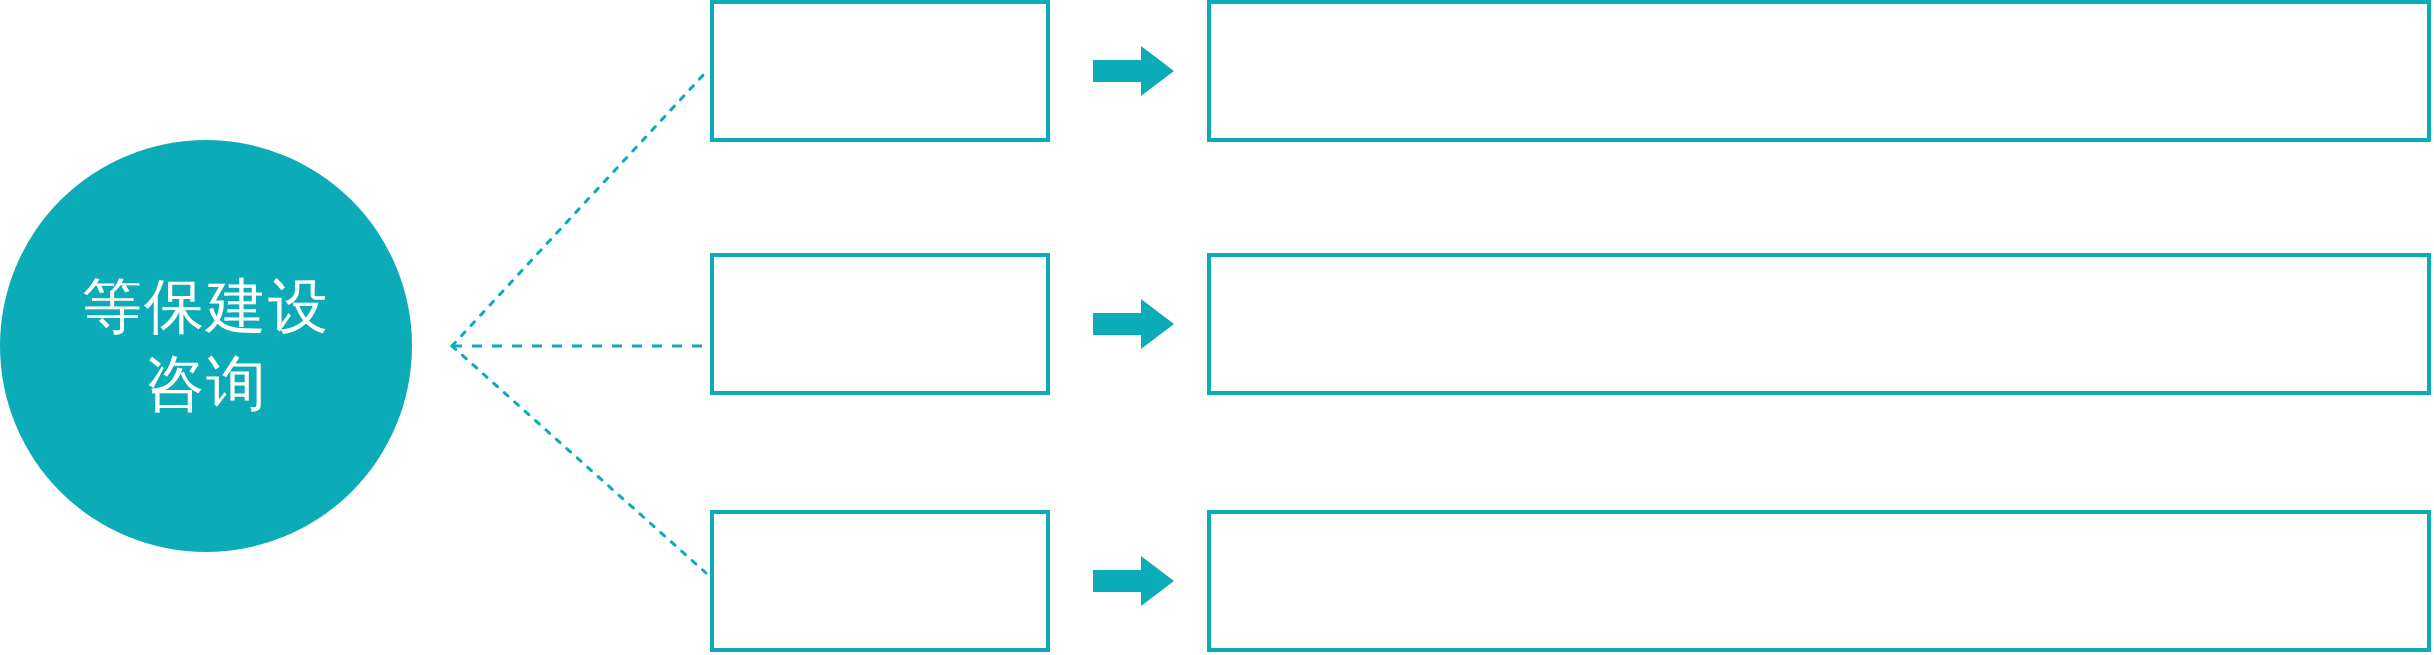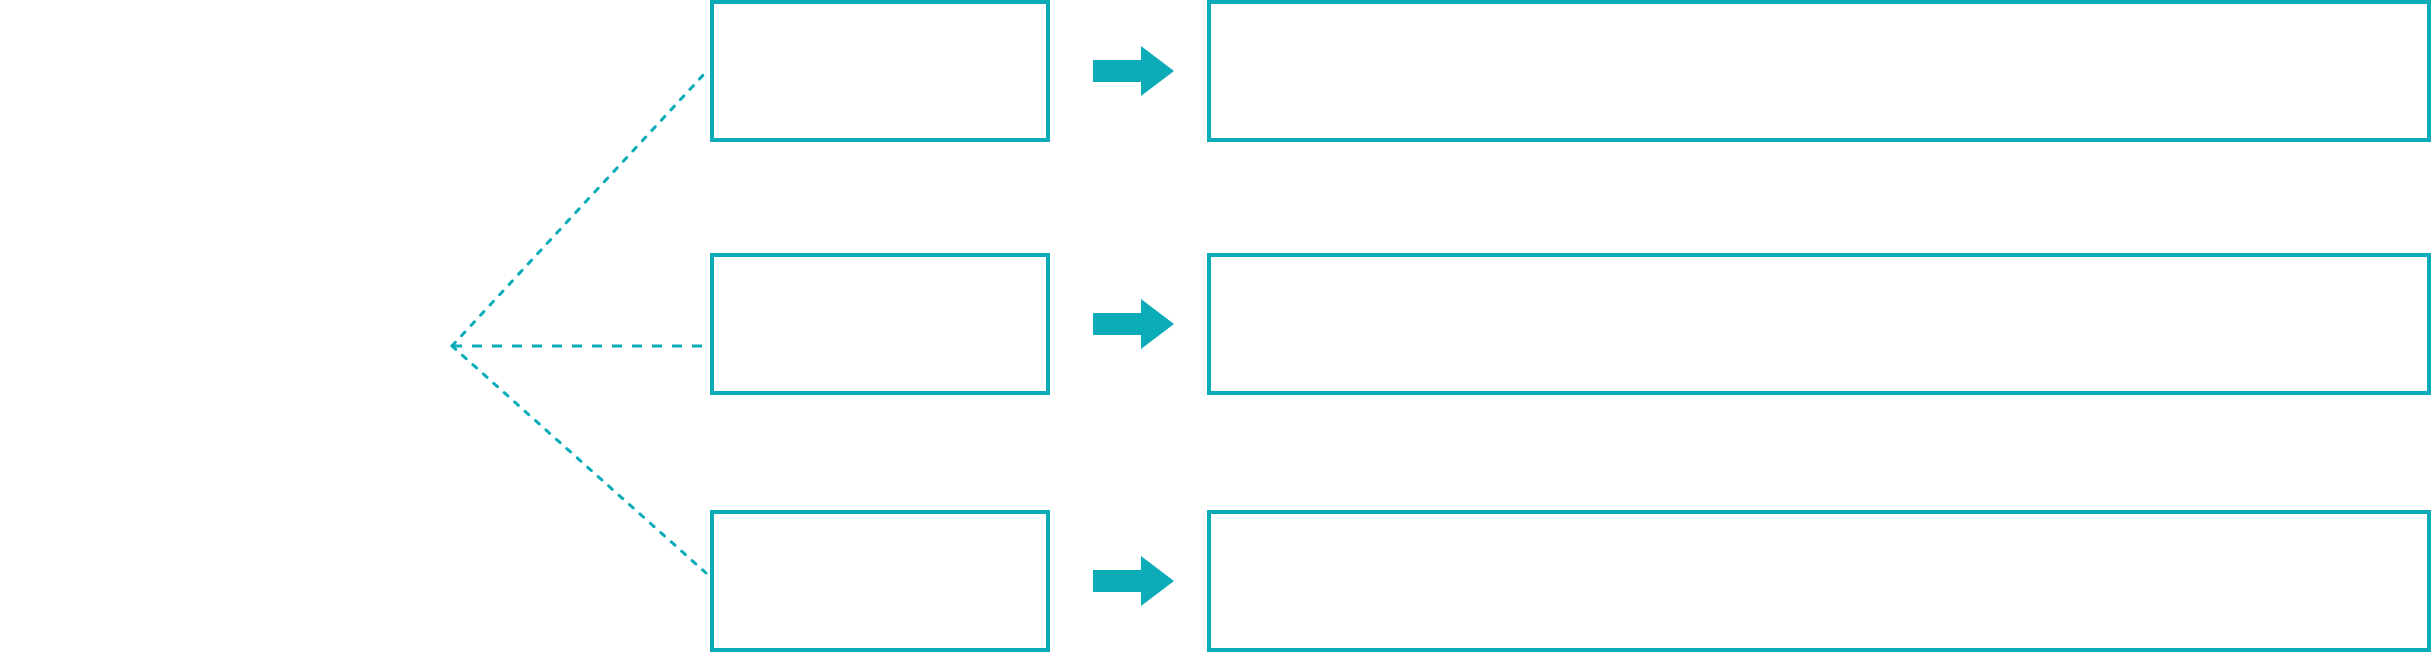--- a/index.html
+++ b/index.html
@@ -112,20 +112,24 @@
     color: #1a1a1a;
     text-align: left;
     line-height: 1.35;
   }
 </style>
 </head>
 <body>
 
 <div id="canvas">
 
+  <div class="hub-circle">
+    <div class="hub-line">等保建设</div>
+    <div class="hub-line">咨询</div>
+  </div>
 
   <svg class="connectors" viewBox="0 0 2434 655" xmlns="http://www.w3.org/2000/svg">
     <line x1="452" y1="346" x2="706" y2="72" stroke="#0BACB8" stroke-width="3" stroke-dasharray="5 9" stroke-linecap="round"></line>
     <line x1="452" y1="346" x2="706" y2="346" stroke="#0BACB8" stroke-width="3" stroke-dasharray="10 10" stroke-linecap="butt"></line>
     <line x1="452" y1="346" x2="706" y2="573" stroke="#0BACB8" stroke-width="3" stroke-dasharray="5 9" stroke-linecap="round"></line>
   </svg>
 
   <div class="row row-1">
     <div class="small-box">
       <span class="box-text"></span>

